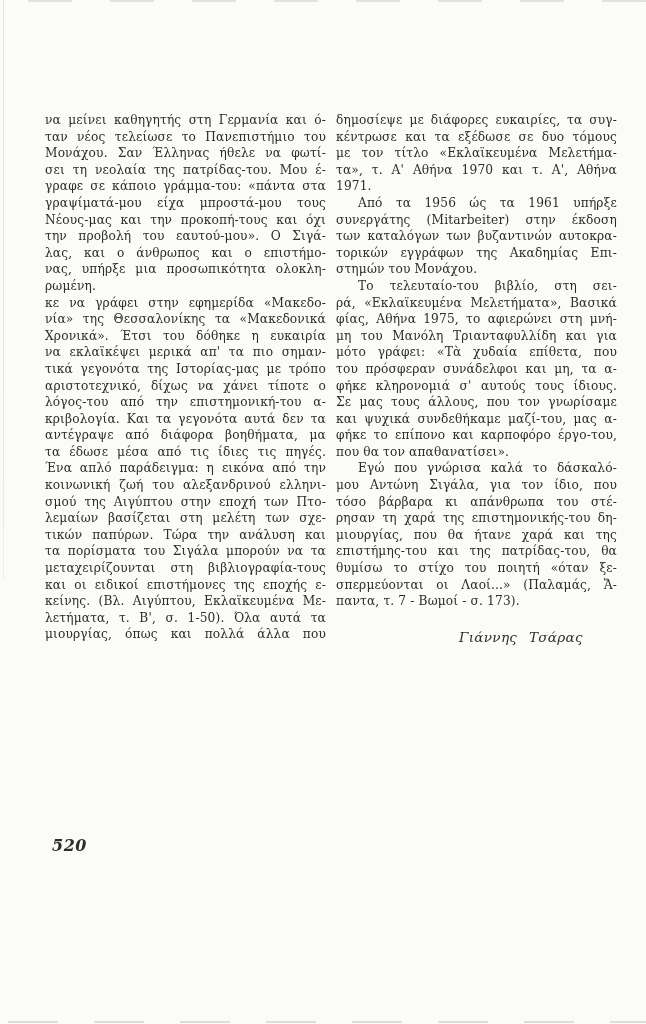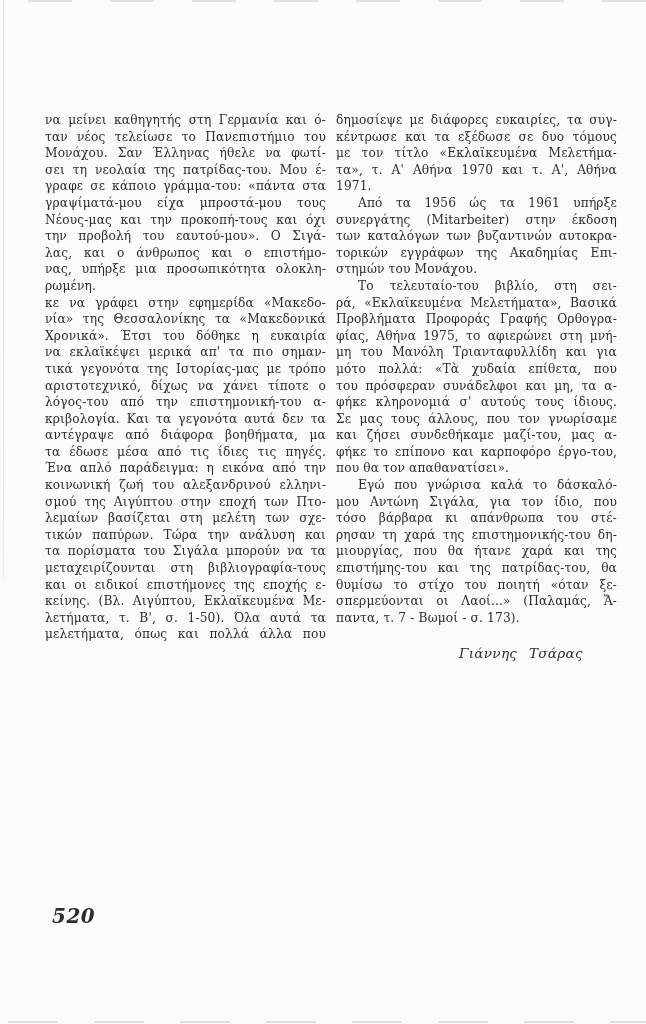--- a/index.html
+++ b/index.html
@@ -56,24 +56,24 @@
     text-align: right;
     font-style: italic;
     font-weight: normal;
     font-size: 13.6px;
     word-spacing: 7px;
     letter-spacing: 0.3px;
   }
 
   .page-number {
     position: absolute;
-    left: 52px; top: 904px;
+    left: 52px; top: 836px;
     font-style: italic;
     font-weight: bold;
-    font-size: 20px;
+    font-size: 16px;
     letter-spacing: 0.5px;
   }
 </style>
 </head>
 <body>
 
 <div class="page">
   <div class="artifact-top"></div>
   <div class="artifact-left"></div>
 
@@ -106,21 +106,21 @@
           <div class="line">Ένα απλό παράδειγμα: η εικόνα από την</div>
           <div class="line">κοινωνική ζωή του αλεξανδρινού ελληνι-</div>
           <div class="line">σμού της Αιγύπτου στην εποχή των Πτο-</div>
           <div class="line">λεμαίων βασίζεται στη μελέτη των σχε-</div>
           <div class="line">τικών παπύρων. Τώρα την ανάλυση και</div>
           <div class="line">τα πορίσματα του Σιγάλα μπορούν να τα</div>
           <div class="line">μεταχειρίζουνται στη βιβλιογραφία-τους</div>
           <div class="line">και οι ειδικοί επιστήμονες της εποχής ε-</div>
           <div class="line">κείνης. (Βλ. Αιγύπτου, Εκλαϊκευμένα Με-</div>
           <div class="line">λετήματα, τ. Β', σ. 1-50). Όλα αυτά τα</div>
-          <div class="line">μελετήματα, όπως και πολλά άλλα που</div>
+          <div class="line">μιουργίας, όπως και πολλά άλλα που</div>
         </div>
       </div>
   </div>
 
   <div class="col col-right">
     <div class="par-list">
         <div class="paragraph">
           <div class="line">δημοσίεψε με διάφορες ευκαιρίες, τα συγ-</div>
           <div class="line">κέντρωσε και τα εξέδωσε σε δυο τόμους</div>
           <div class="line">με τον τίτλο «Εκλαϊκευμένα Μελετήμα-</div>
@@ -130,28 +130,27 @@
         <div class="paragraph">
           <div class="line indent">Από τα 1956 ώς τα 1961 υπήρξε</div>
           <div class="line">συνεργάτης (Mitarbeiter) στην έκδοση</div>
           <div class="line">των καταλόγων των βυζαντινών αυτοκρα-</div>
           <div class="line">τορικών εγγράφων της Ακαδημίας Επι-</div>
           <div class="line last">στημών του Μονάχου.</div>
         </div>
         <div class="paragraph">
           <div class="line indent">Το τελευταίο-του βιβλίο, στη σει-</div>
           <div class="line">ρά, «Εκλαϊκευμένα Μελετήματα», Βασικά</div>
-          <div class="line">Προβλήματα Προφοράς Γραφής Ορθογρα-</div>
           <div class="line">φίας, Αθήνα 1975, το αφιερώνει στη μνή-</div>
           <div class="line">μη του Μανόλη Τριανταφυλλίδη και για</div>
-          <div class="line">μότο πολλά: «Τὰ χυδαία επίθετα, που</div>
+          <div class="line">μότο γράφει: «Τὰ χυδαία επίθετα, που</div>
           <div class="line">του πρόσφεραν συνάδελφοι και μη, τα α-</div>
           <div class="line">φήκε κληρονομιά σ' αυτούς τους ίδιους.</div>
           <div class="line">Σε μας τους άλλους, που τον γνωρίσαμε</div>
-          <div class="line">και ζήσει συνδεθήκαμε μαζί-του, μας α-</div>
+          <div class="line">και ψυχικά συνδεθήκαμε μαζί-του, μας α-</div>
           <div class="line">φήκε το επίπονο και καρποφόρο έργο-του,</div>
           <div class="line last">που θα τον απαθανατίσει».</div>
         </div>
         <div class="paragraph">
           <div class="line indent">Εγώ που γνώρισα καλά το δάσκαλό-</div>
           <div class="line">μου Αντώνη Σιγάλα, για τον ίδιο, που</div>
           <div class="line">τόσο βάρβαρα κι απάνθρωπα του στέ-</div>
           <div class="line">ρησαν τη χαρά της επιστημονικής-του δη-</div>
           <div class="line">μιουργίας, που θα ήτανε χαρά και της</div>
           <div class="line">επιστήμης-του και της πατρίδας-του, θα</div>

